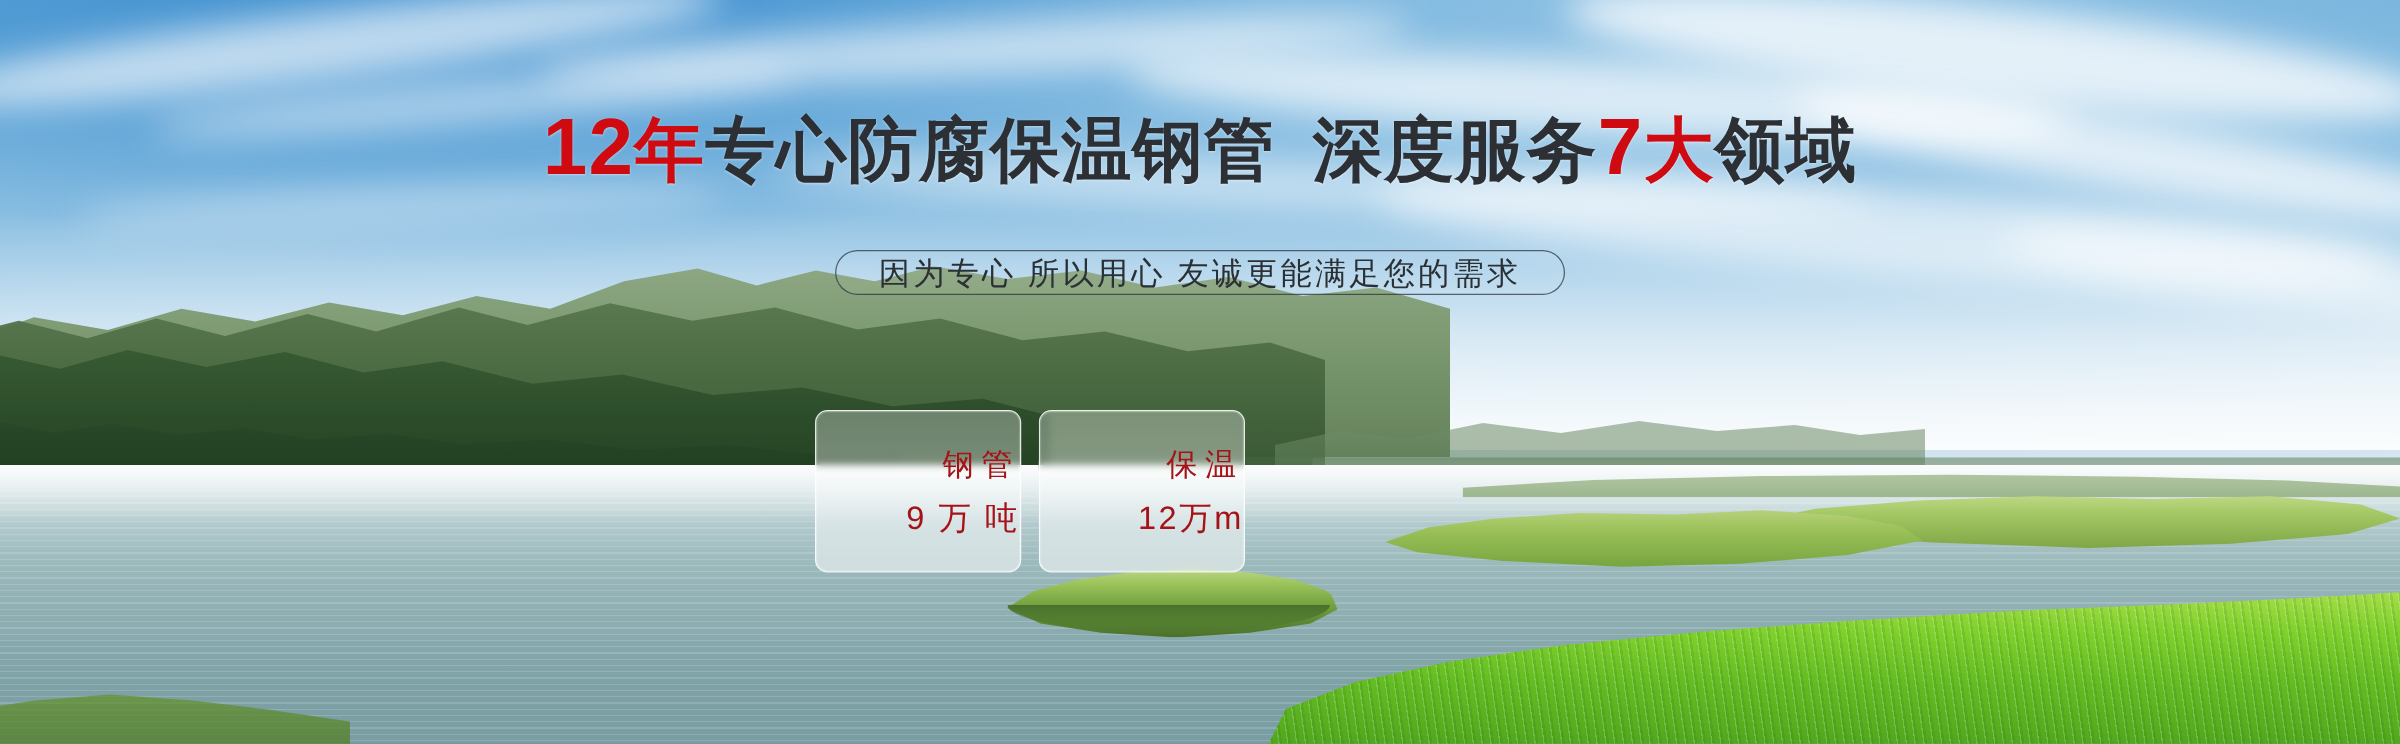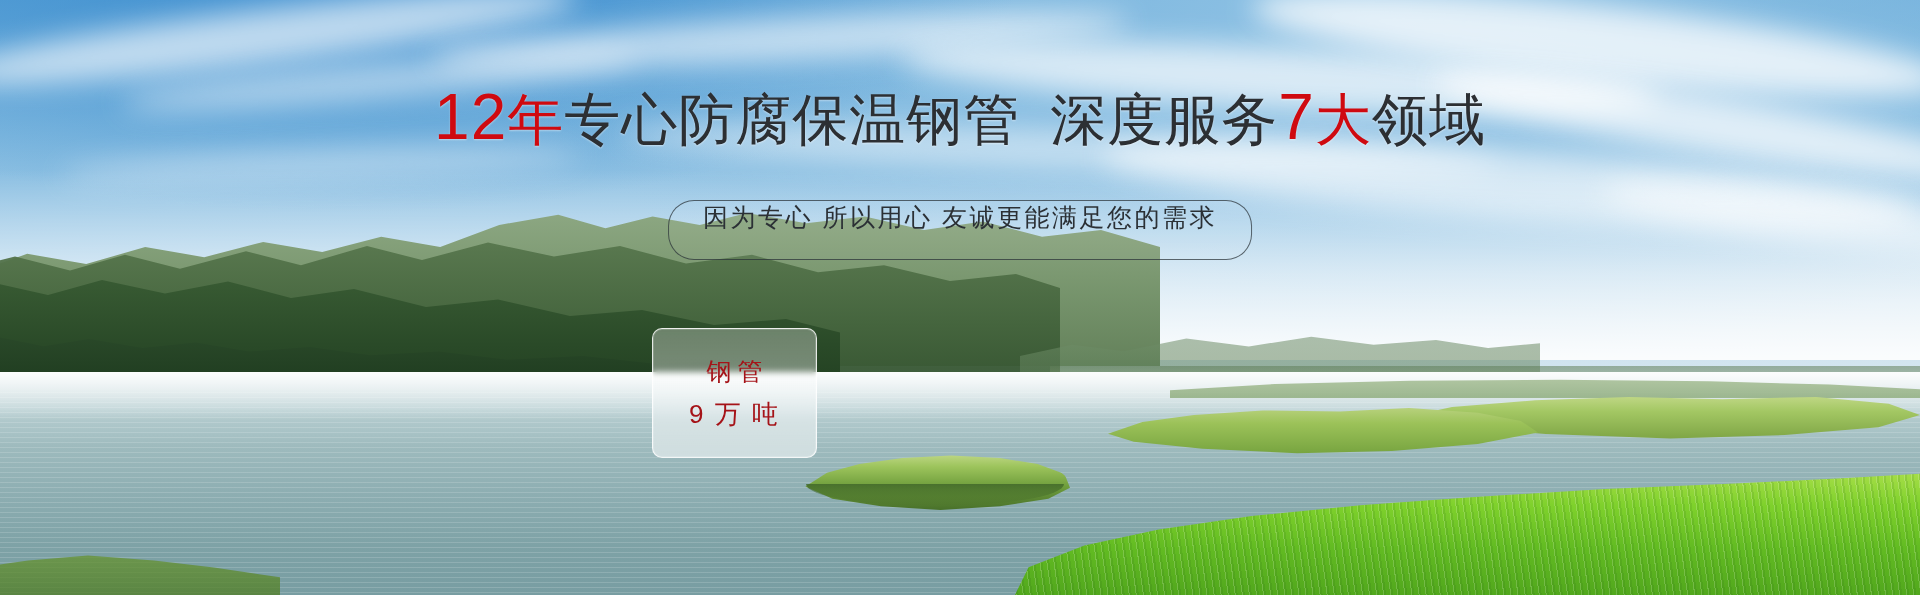--- a/index.html
+++ b/index.html
@@ -153,36 +153,36 @@
     background:linear-gradient(180deg,#6f9b34 0%,#4d7a22 100%);
     clip-path:polygon(0% 100%,0% 46%,16% 34%,36% 26%,58% 34%,78% 46%,100% 62%,100% 100%);
     opacity:.75;
   }
 
   
   .headline{
     position:absolute;left:0;right:0;top:86px;
     text-align:center;
     font-family:"Liberation Sans","DejaVu Sans",sans-serif;
-    font-weight:normal;
+    font-weight:bold;
     font-size:56px;
     line-height:62px;
     letter-spacing:1px;
     white-space:nowrap;
     text-shadow:0 1px 2px rgba(255,255,255,.45);
   }
   .hl-red{color:#cf0a10;font-size:64px;}
   .hl-dark{color:#2c2f33;}
   .hl-gap{display:inline-block;width:30px;}
 
   .subtitle-pill{
     position:absolute;left:50%;top:200px;transform:translateX(-50%);
-    height:60px;
+    height:36px;
     padding:0 34px;
-    display:flex;align-items:flex-start;justify-content:center;
+    display:flex;align-items:flex-end;justify-content:center;
     border:1px solid rgba(40,48,54,.72);
     border-radius:26px;
     background:rgba(255,255,255,.06);
   }
   .subtitle-text{
     font-size:25px;
     color:#2b3035;
     letter-spacing:2.5px;
     white-space:nowrap;
     font-family:"Liberation Sans","DejaVu Sans",sans-serif;
@@ -192,21 +192,21 @@
   .cards{
     position:absolute;left:652px;top:328px;
     display:flex;gap:14px;
   }
   .card{
     width:165px;height:130px;
     border-radius:10px;
     border:1px solid rgba(255,255,255,.82);
     background:linear-gradient(180deg,rgba(255,255,255,.30) 0%,rgba(255,255,255,.42) 48%,rgba(255,255,255,.52) 100%);
     backdrop-filter:blur(3px);
-    display:flex;flex-direction:column;align-items:center;justify-content:center;
+    display:flex;flex-direction:column;align-items:flex-end;justify-content:center;
     gap:9px;
     box-shadow:0 0 0 1px rgba(255,255,255,.18) inset;
   }
   .card-title{
     font-size:25px;color:#a51318;letter-spacing:6px;
     text-indent:6px;font-weight:500;
   }
   .card-value{
     font-size:26px;color:#a51318;letter-spacing:2px;font-weight:500;
   }
@@ -259,16 +259,20 @@
   </div>
 
   <div class="cards">
 
     <div class="card">
       <span class="card-title">钢管</span>
       <span class="card-value"><span>9 万 吨</span></span>
     </div>
 
 
+    <div class="card">
+      <span class="card-title">保温</span>
+      <span class="card-value"><span>12万m</span></span>
+    </div>
 
   </div>
 
 </div>
 
 </body></html>

